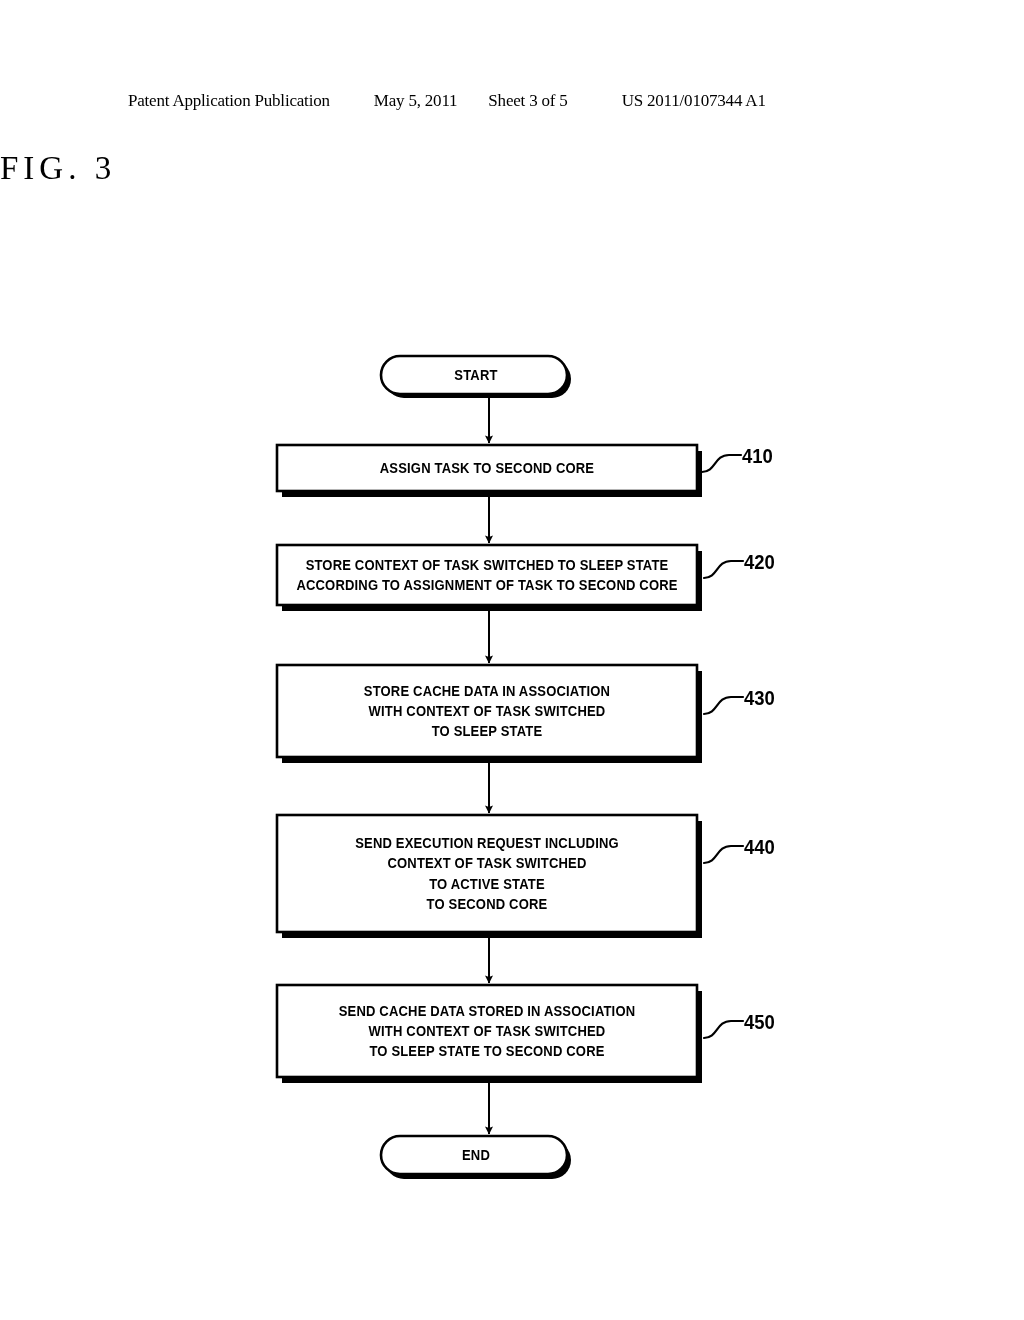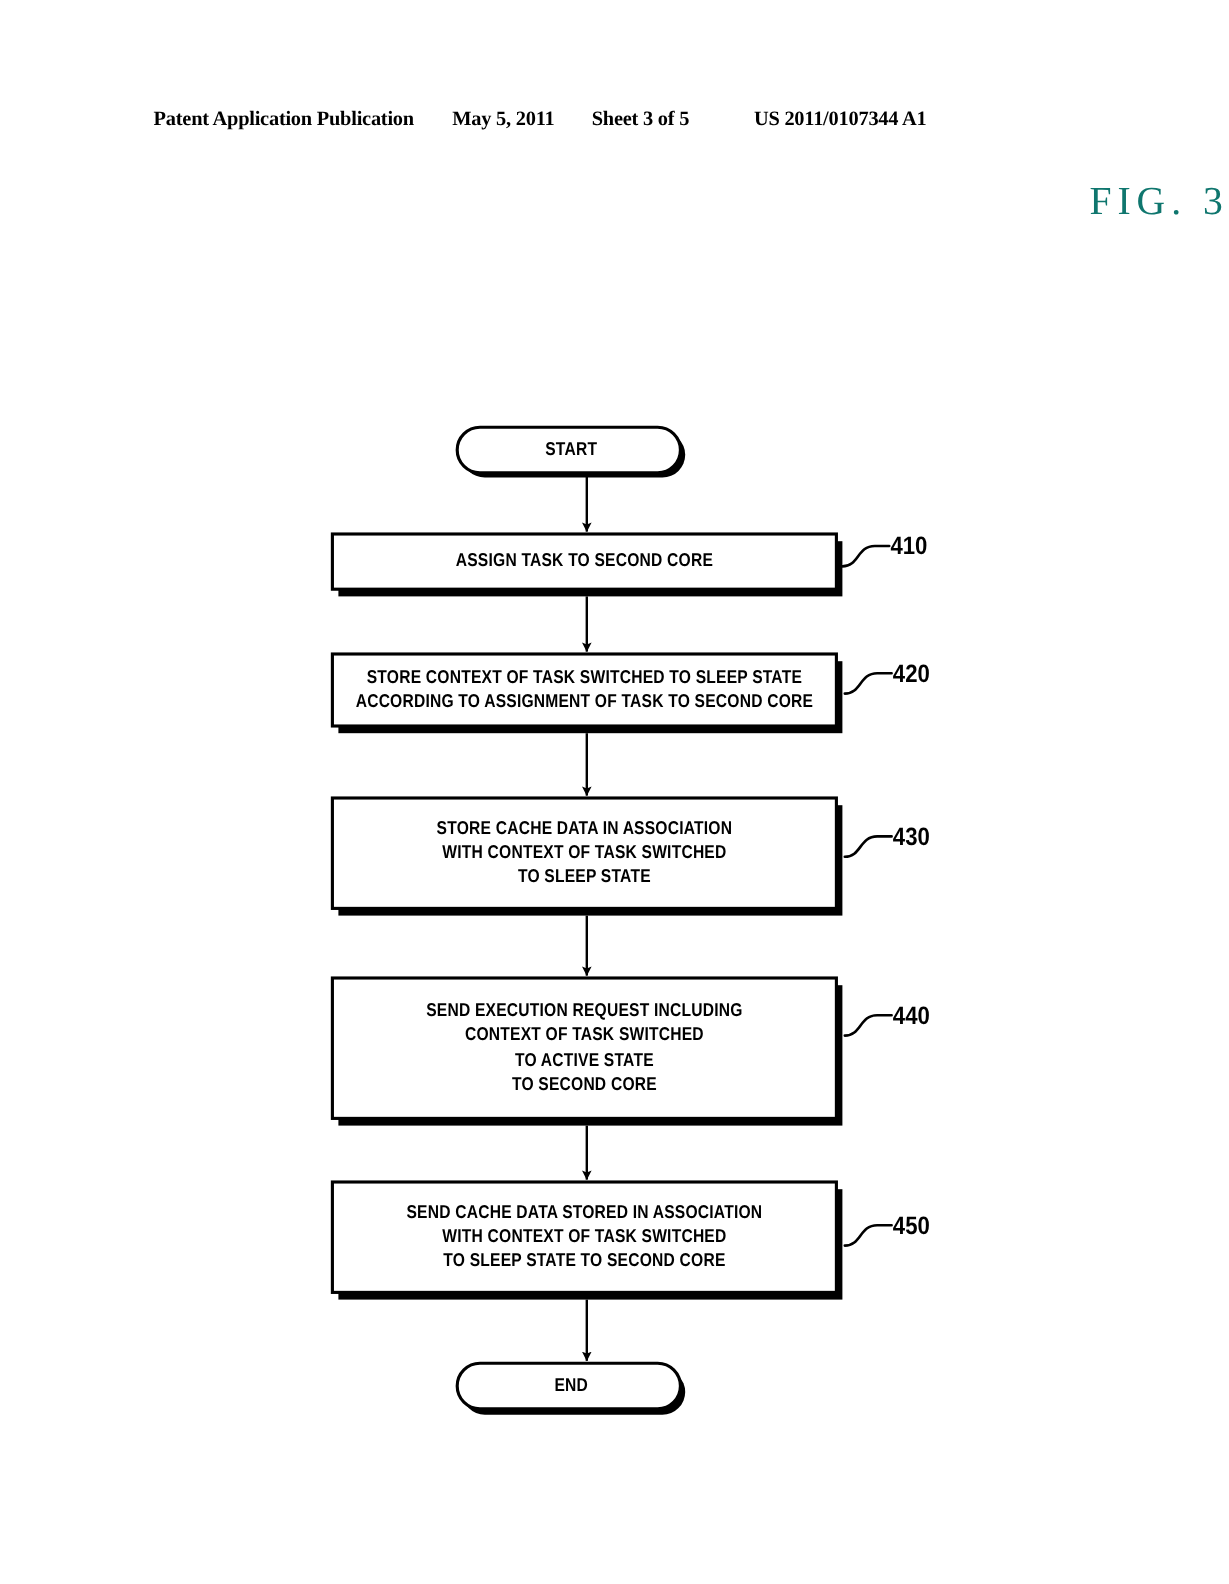--- a/index.html
+++ b/index.html
@@ -17,43 +17,43 @@
   }
 
   
   .page-header {
     position: absolute;
     top: 87px;
     left: 128px;
     width: 768px;
     height: 24px;
     font-family: "Liberation Serif", serif;
-    font-weight: bold;
+    font-weight: normal;
     font-size: 17px;
     letter-spacing: -0.2px;
     white-space: nowrap;
     display: flex;
-    align-items: center;
+    align-items: flex-end;
   }
   .hdr-pub   { }
-  .hdr-date  { margin-left: 32px; }
+  .hdr-date  { margin-left: 44px; }
   .hdr-sheet { margin-left: 31px; }
   .hdr-num   { margin-left: 54px; }
 
   
   .fig-title {
     position: absolute;
     top: 150px;
     left: 0;
     width: 1024px;
-    text-align: right;
+    text-align: left;
     font-family: "Liberation Serif", serif;
     font-size: 33px;
     letter-spacing: 5px;
-    color: #0f766e;
+    color: #000000;
   }
 
   
   #flow {
     position: absolute;
     top: 0;
     left: 0;
     width: 1024px;
     height: 1320px;
   }

